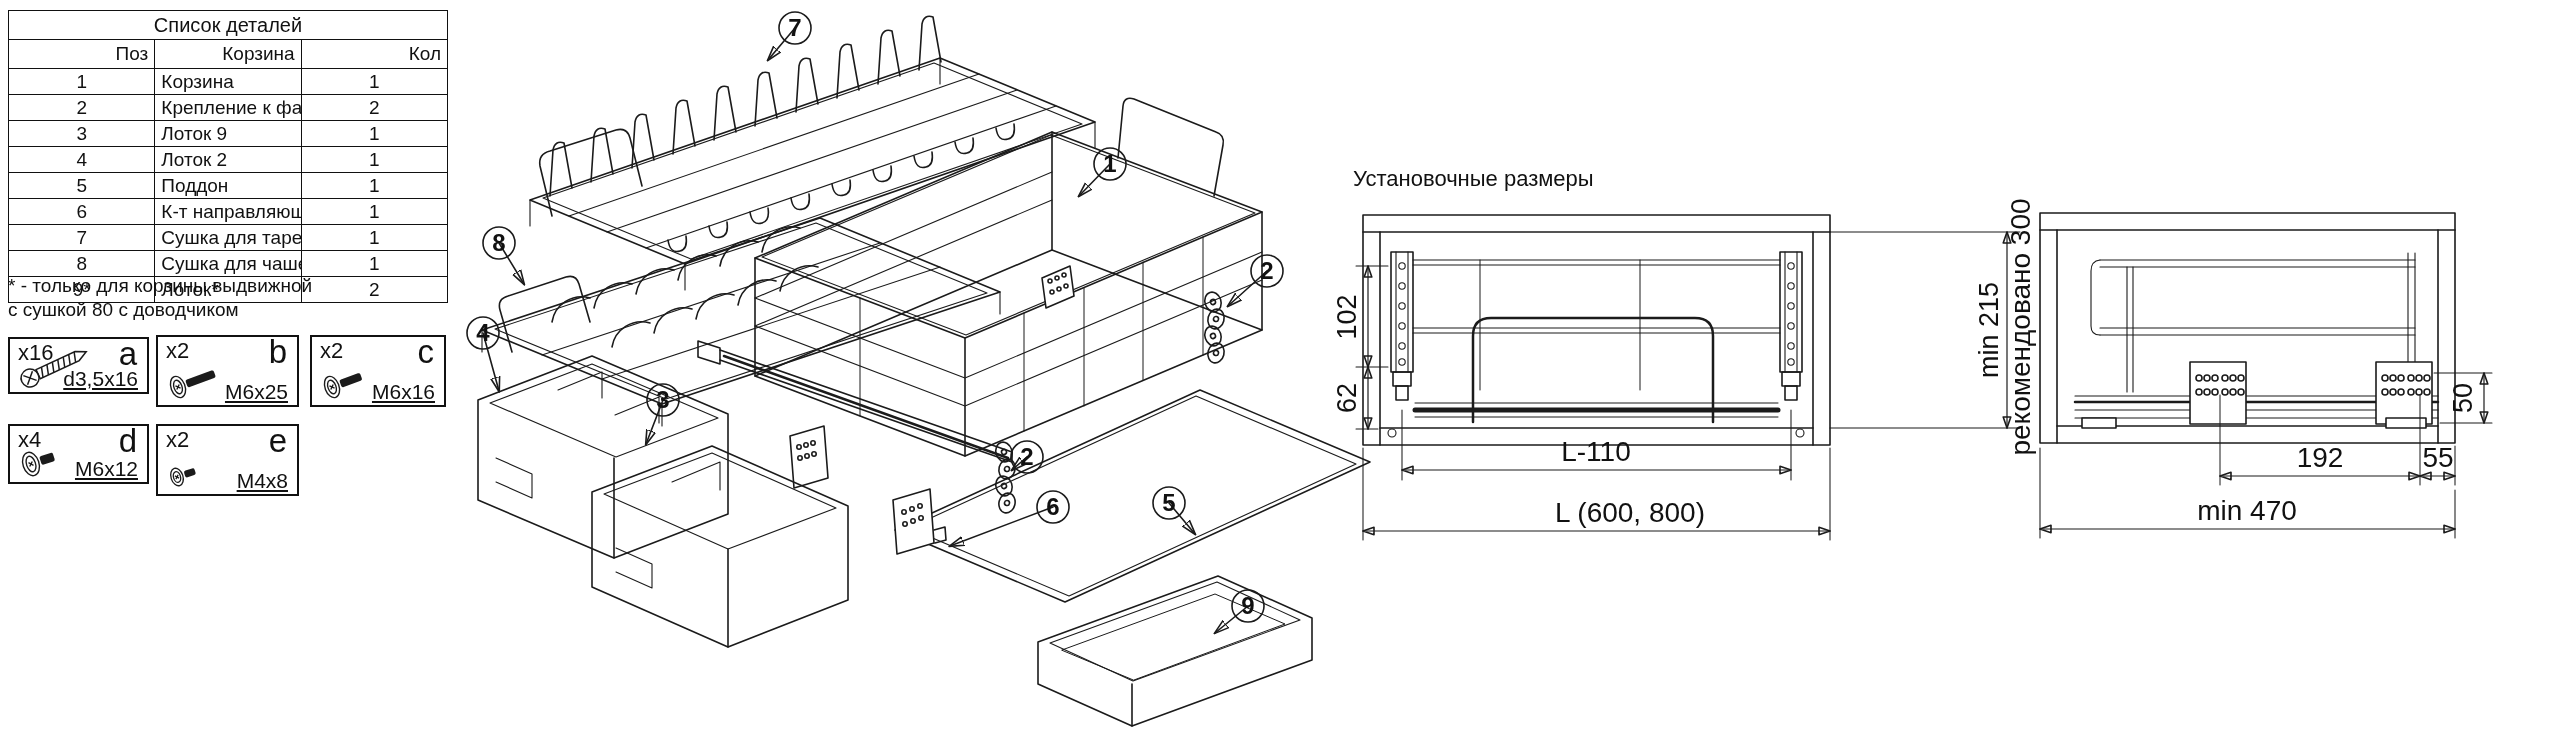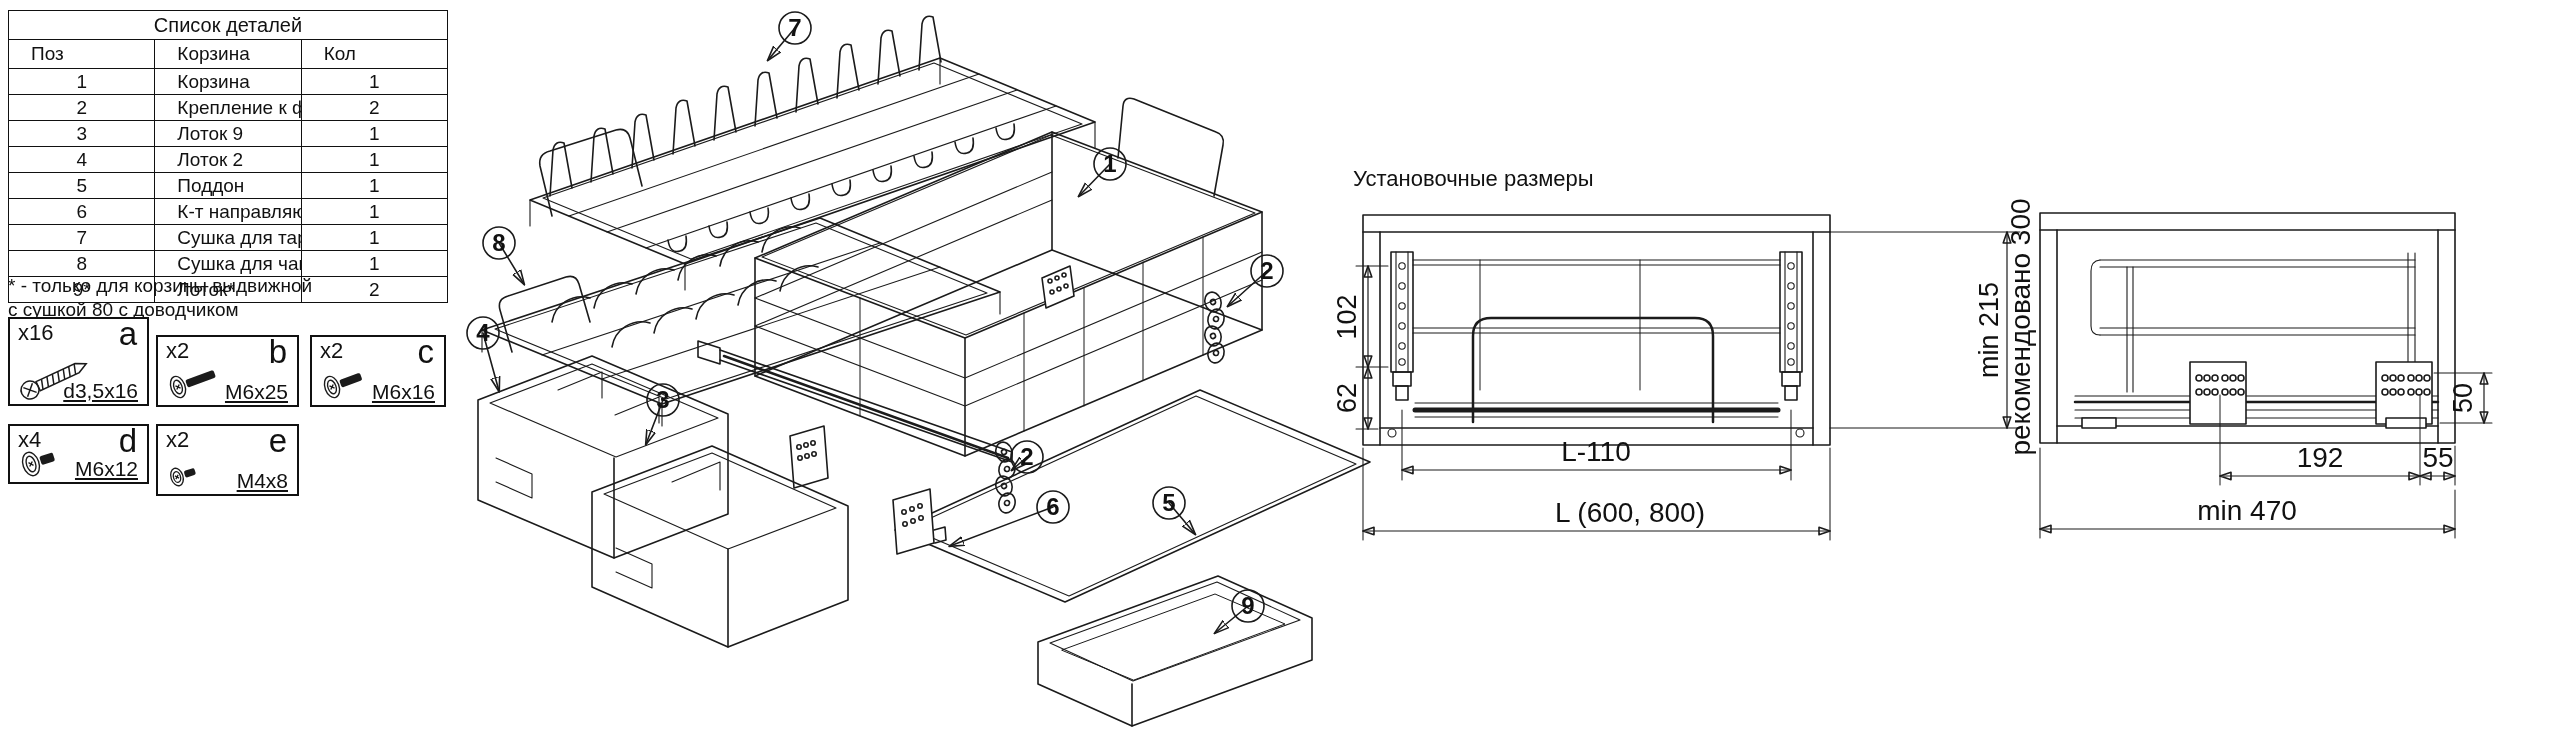--- a/index.html
+++ b/index.html
@@ -2,24 +2,24 @@
 <html><head>
 <meta charset="utf-8">
 <style>
   html,body{margin:0;padding:0;background:#fff;}
   body{font-family:"Liberation Sans","DejaVu Sans",sans-serif;color:#111;}
   .canvas{position:relative;width:2560px;height:744px;background:#fff;overflow:hidden;}
 
   
   table.parts{position:absolute;left:8px;top:10px;width:440px;border-collapse:collapse;
     font-size:19px;color:#111;table-layout:fixed;}
-  table.parts th,table.parts td{border:1.7px solid #111;padding:0 22px;height:25px;
+  table.parts th,table.parts td{border:1.7px solid #111;padding:0 6px;height:25px;
     line-height:1.05;font-weight:400;overflow:hidden;white-space:nowrap;}
   table.parts .ttl{height:28px;text-align:center;font-size:20px;}
-  table.parts .hdr{text-align:left;height:28px;}
+  table.parts .hdr{text-align:right;height:28px;}
   td.cpos,th.cpos{width:50px;text-align:center;}
   td.cqty,th.cqty{width:50px;text-align:center;}
 
   
   .note{position:absolute;left:8px;top:274px;width:320px;font-size:19px;line-height:1.25;}
 
   
   .fbox{position:absolute;border:2px solid #111;box-sizing:border-box;background:#fff;}
   .fq{position:absolute;left:8px;top:1px;font-size:22px;}
   .fl{position:absolute;right:10px;top:-4px;font-size:33px;}
@@ -107,21 +107,21 @@
           <td class="cqty">2</td>
         </tr>
     </tbody>
   </table>
 
   <div class="note">
     <div>* - только для корзины выдвижной</div>
     <div>с сушкой 80 с доводчиком</div>
   </div>
 
-  <div class="fbox" style="left:8px;top:317px;width:141px;height:89px">
+  <div class="fbox" style="left:8px;top:337px;width:141px;height:57px">
     <span class="fq">x16</span>
     <span class="fl">a</span>
     <svg class="fscrew" width="92" height="50">
       <g transform="translate(16,38) rotate(-25)" stroke="#1b1b1b" fill="none" stroke-width="1.5">
         <circle r="9"></circle>
           <path d="M-5 -5 L5 5 M5 -5 L-5 5"></path>
         <path d="M9 -5 L52 -5 L62 0 L52 5 L9 5 Z"></path>
         <path d="M15 -5 L12 5 M21 -5 L18 5 M27 -5 L24 5 M33 -5 L30 5 M39 -5 L36 5 M45 -5 L42 5 M51 -5 L48 5"></path>
       </g>
     </svg>

